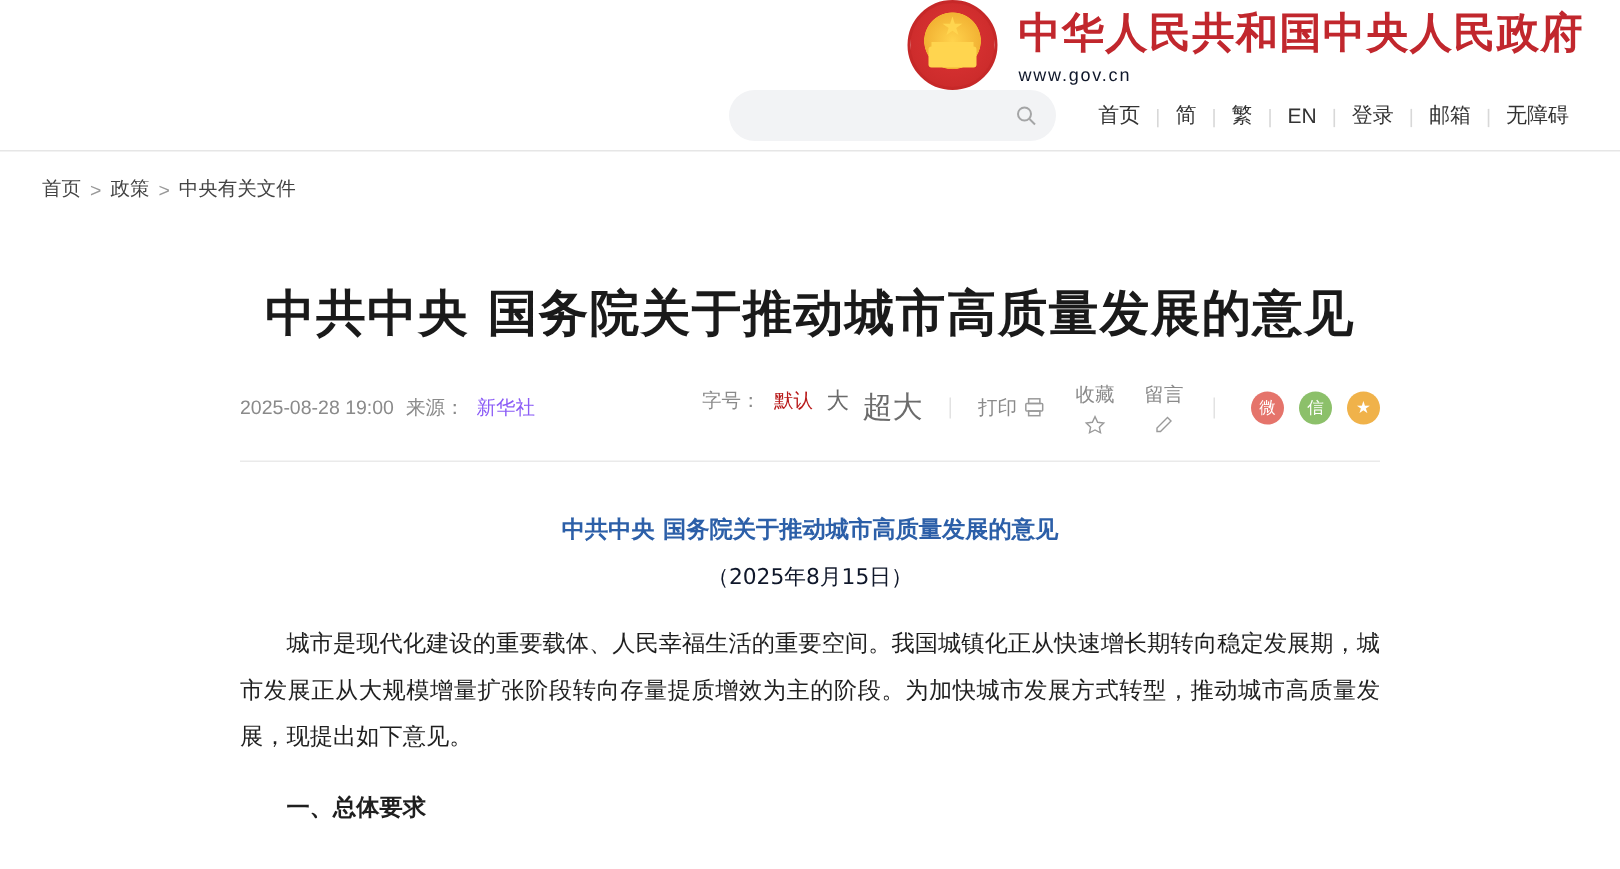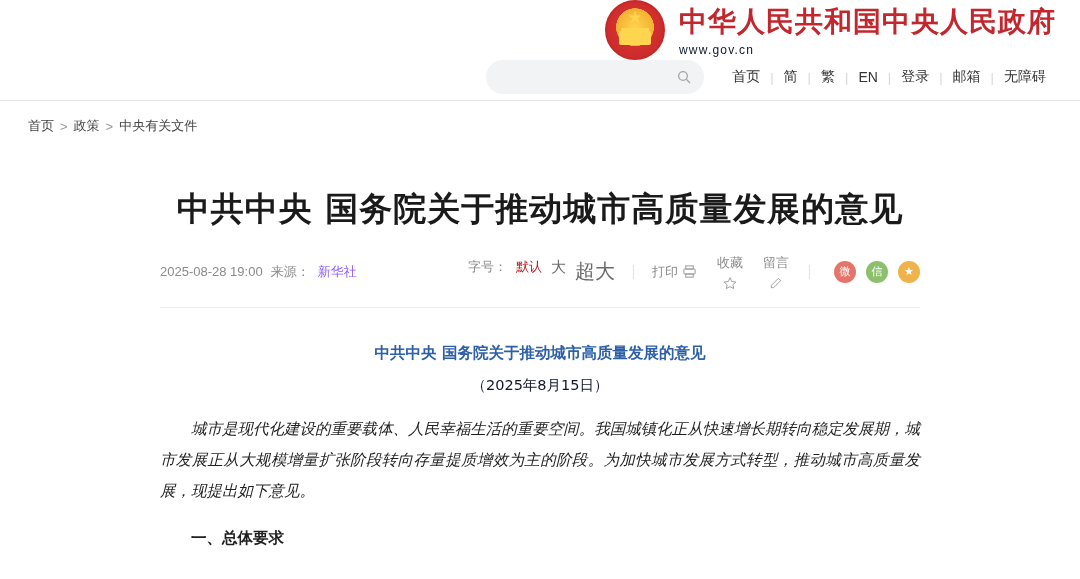--- a/index.html
+++ b/index.html
@@ -187,21 +187,20 @@
   .inner-date {
     text-align: center;
     color: #0f172a;
     font-size: 14.5px;
     margin-top: 2px;
   }
   .para {
     text-indent: 2em;
     margin-top: 14px;
     text-align: justify;
-    font-style: italic;
   }
   .section-head {
     text-indent: 2em;
     margin-top: 16px;
     font-weight: bold;
   }
 </style>
 </head>
 <body>
 

